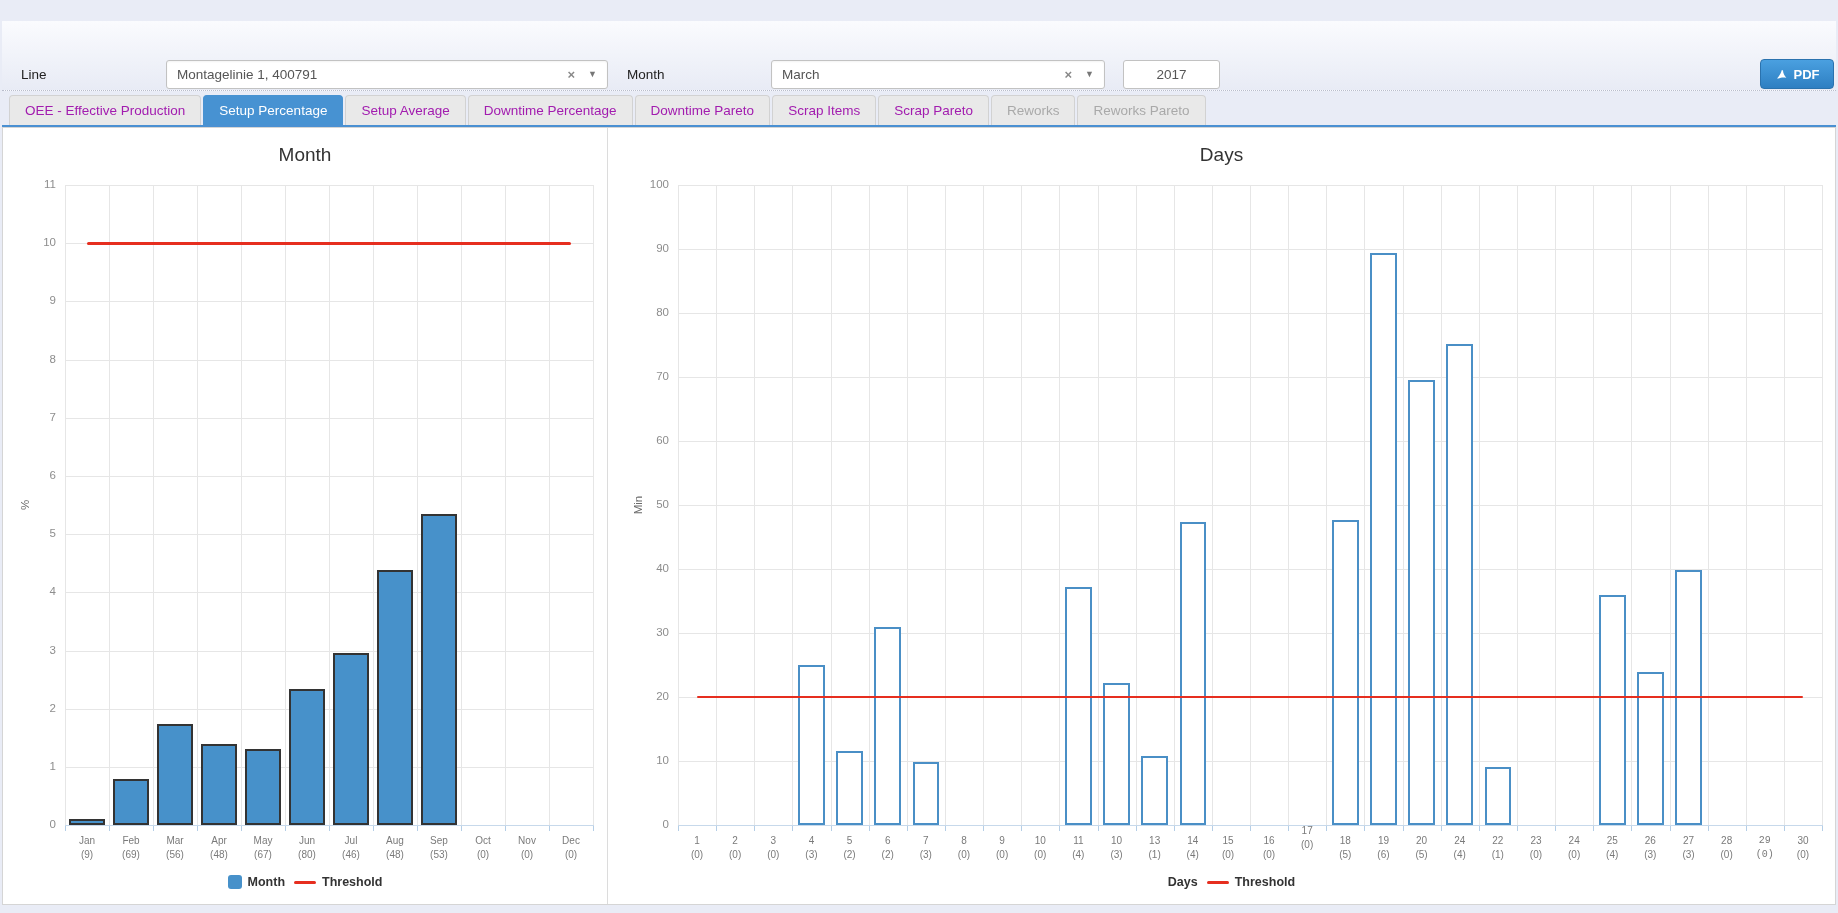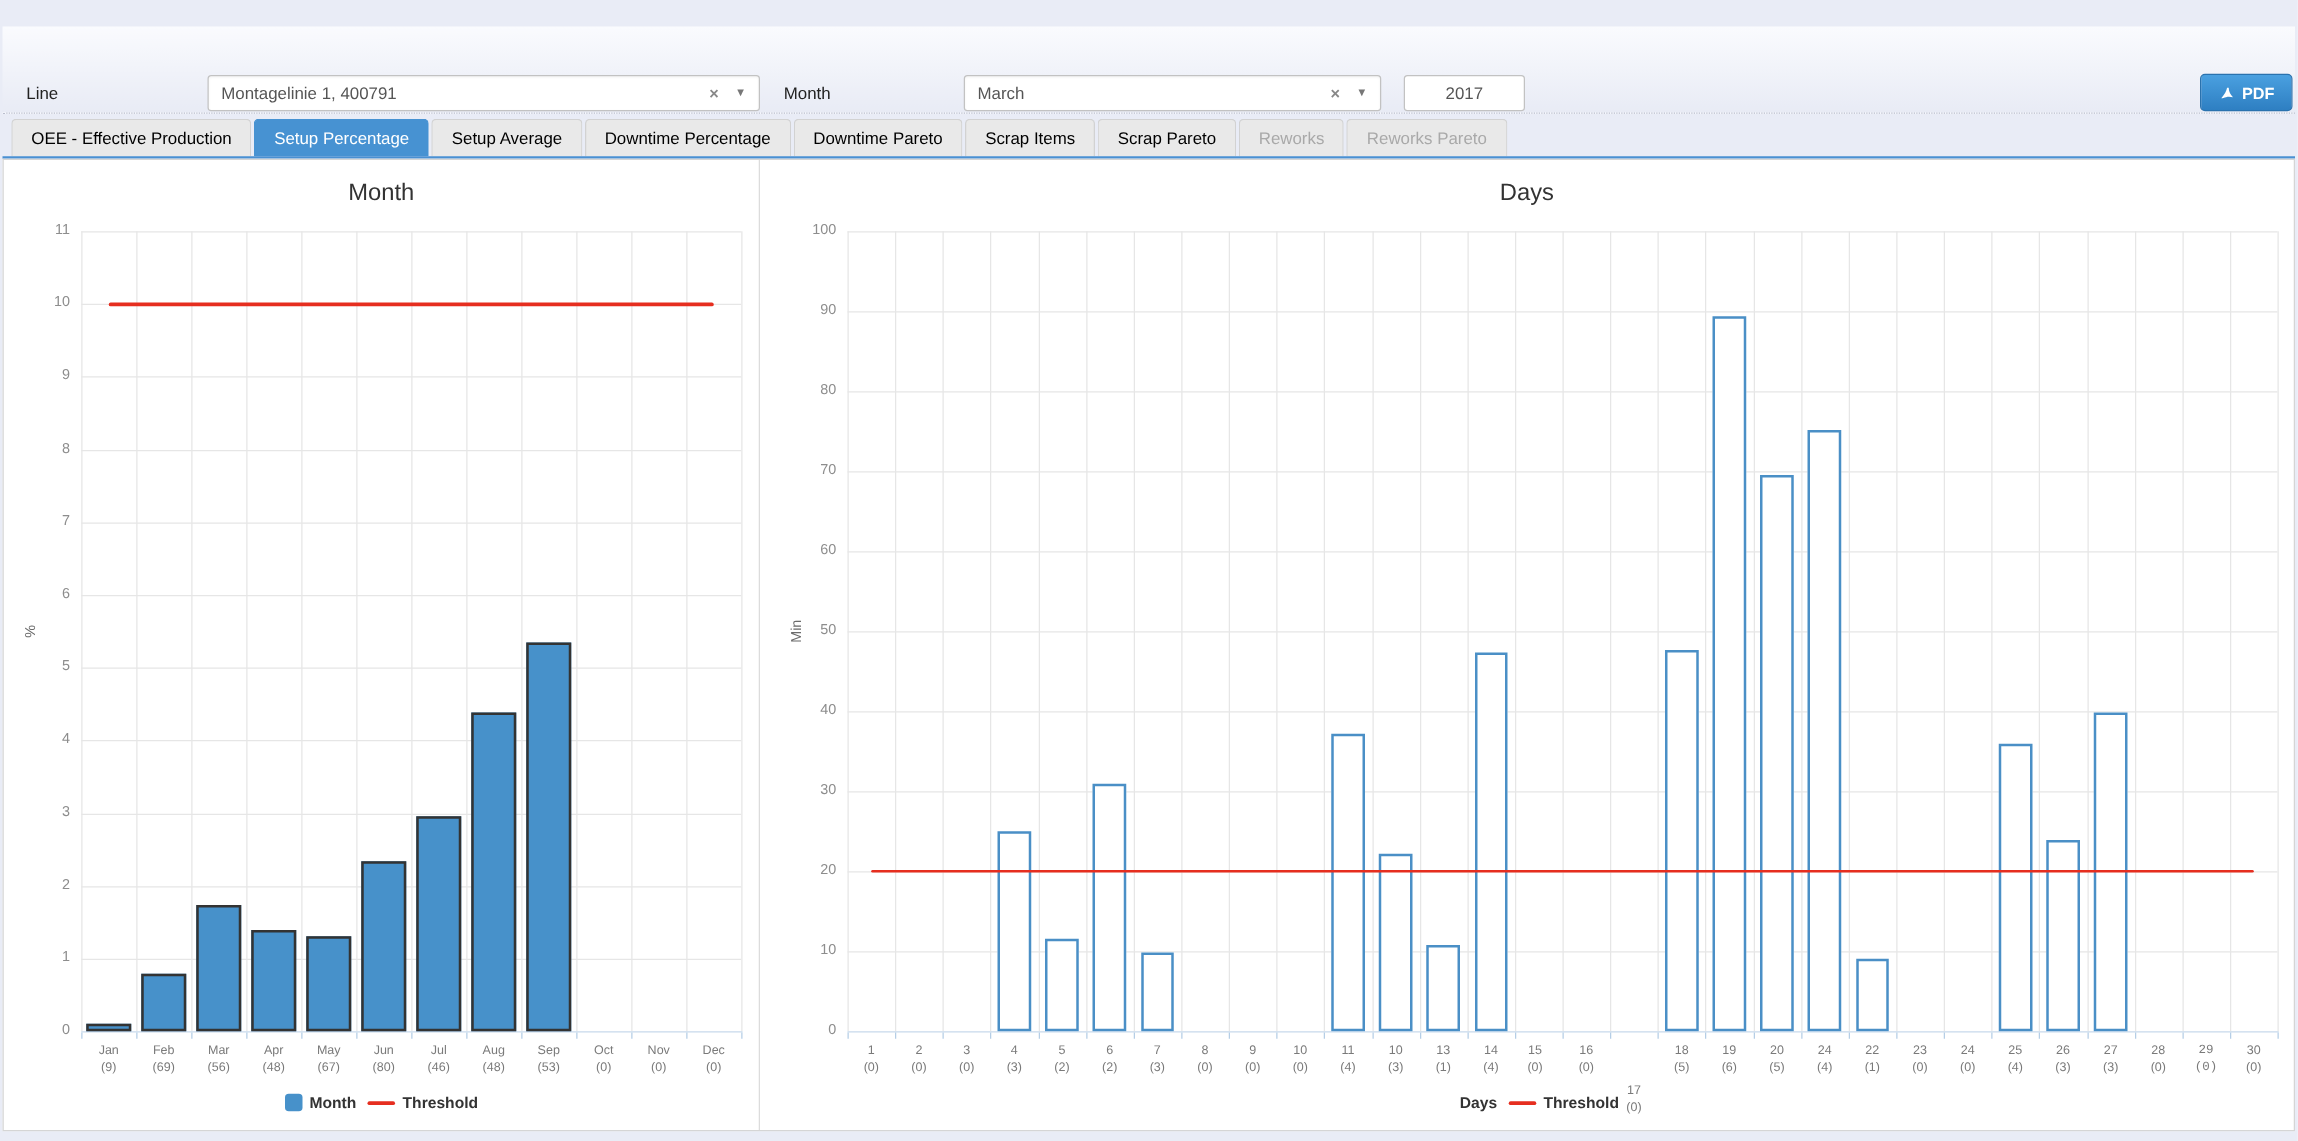--- a/index.html
+++ b/index.html
@@ -25,21 +25,21 @@
            text-align:center;font-size:13.5px;color:#555;box-sizing:border-box;background:#fff;outline:none;}
   .pdfbtn{position:absolute;left:1758px;top:38px;width:74px;height:30px;
           background:linear-gradient(#4aa0e0,#2e7fc2);border:1px solid #2a72ae;border-radius:4px;
           color:#fff;font-weight:bold;font-size:13px;display:flex;align-items:center;justify-content:center;
           gap:6px;cursor:pointer;font-family:"Liberation Sans",sans-serif;}
 
   
   .tabbar{position:absolute;left:9px;top:95px;height:30px;display:flex;gap:2px;}
   .tab{height:30px;padding:0 15px;display:flex;align-items:center;background:#e9e9e9;
        border:1px solid #d2d2d2;border-bottom:none;border-radius:4px 4px 0 0;
-       font-size:13.5px;color:#000000;box-sizing:border-box;cursor:pointer;white-space:nowrap;}
+       font-size:13.5px;color:#a21caf;box-sizing:border-box;cursor:pointer;white-space:nowrap;}
   .tab.active{background:#4792d2;border-color:#4792d2;color:#fff;}
   .tab.disabled{color:#a9a9a9;cursor:default;}
   .blue-rule{position:absolute;left:2px;top:125px;width:1834px;height:2px;background:#4a90d2;}
 
   
   .charts{position:absolute;left:2px;top:127px;width:1834px;height:778px;background:#fff;
           border:1px solid #d5d5d5;box-sizing:border-box;}
   .chart{position:absolute;top:0;height:776px;}
   #chart-0{left:0;width:604px;}
   #chart-1{left:604px;width:1228px;border-left:1px solid #dcdcdc;box-sizing:border-box;}
@@ -386,21 +386,21 @@
           <div>(4)</div>
         </div>
         <div class="xlab" style="left: 601px; width: 38.1px; top: 706px;">
           <div>15</div>
           <div>(0)</div>
         </div>
         <div class="xlab" style="left: 642px; width: 38.1px; top: 706px;">
           <div>16</div>
           <div>(0)</div>
         </div>
-        <div class="xlab" style="left: 680.1px; width: 38.1px; top: 738px;">
+        <div class="xlab" style="left: 680.1px; width: 38.1px; top: 696px;">
           <div>17</div>
           <div>(0)</div>
         </div>
         <div class="xlab" style="left: 718.3px; width: 38.1px; top: 706px;">
           <div>18</div>
           <div>(5)</div>
         </div>
         <div class="xlab" style="left: 756.4px; width: 38.1px; top: 706px;">
           <div>19</div>
           <div>(6)</div>

